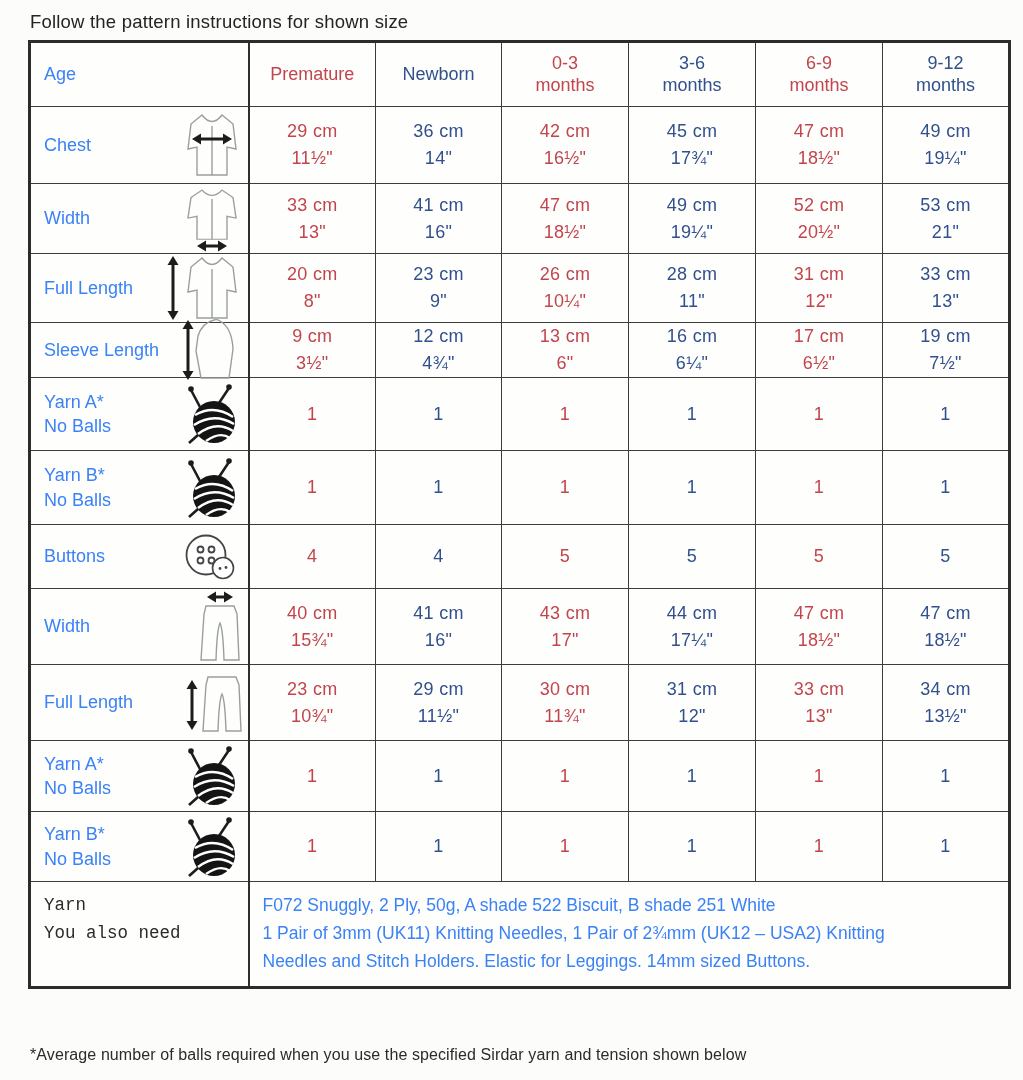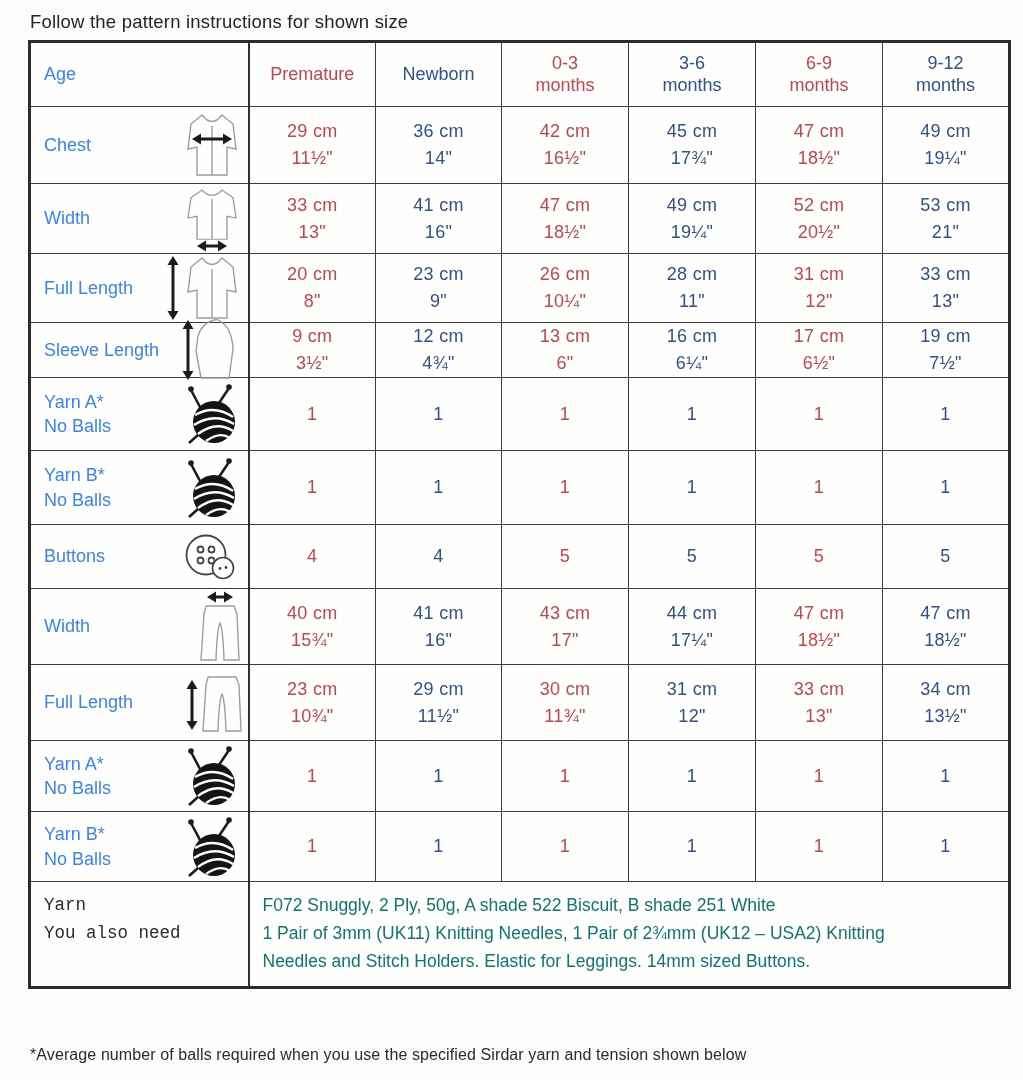--- a/index.html
+++ b/index.html
@@ -35,21 +35,21 @@
   .blue { color:#31508d; }
   .section-header {
     text-align:center; font-size:18px; color:#2b2b2b;
     padding-left:219px; 
   }
   .footer-label-cell {
     border-right:2.6px solid #2f2f2f;
     vertical-align:top; padding:9px 0 0 13px; font-size:17.5px; line-height:28px;font-family:Liberation Mono, monospace;
   }
   .footer-text-cell {
-    vertical-align:top; padding:9px 10px 7px 13px; font-size:17.5px; line-height:28px; color:#0f766e;
+    vertical-align:top; padding:9px 10px 7px 13px; font-size:17.5px; line-height:28px; color:#3b82f6;
   }
   .footnote {
     position:absolute; left:30px; top:1046px;
     font-size:16px; color:#2b2b2b; letter-spacing:.1px;
   }
   svg { display:block; }
 </style>
 </head>
 <body>
 

